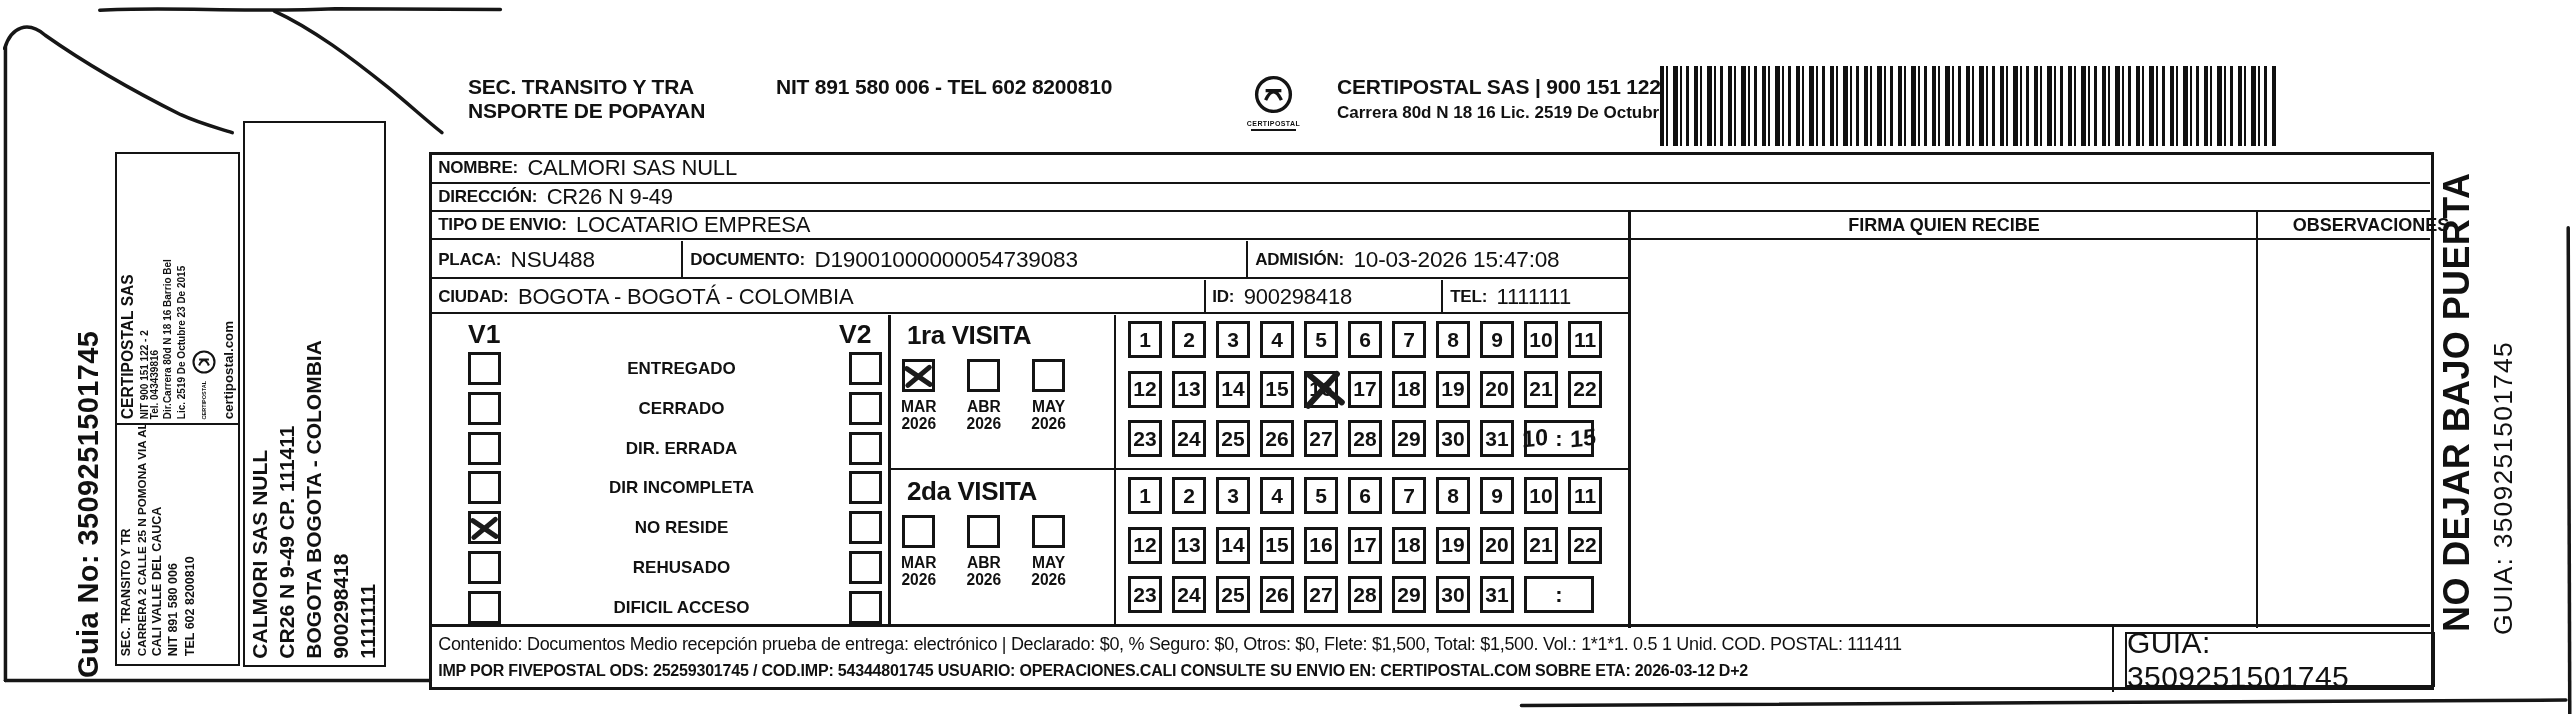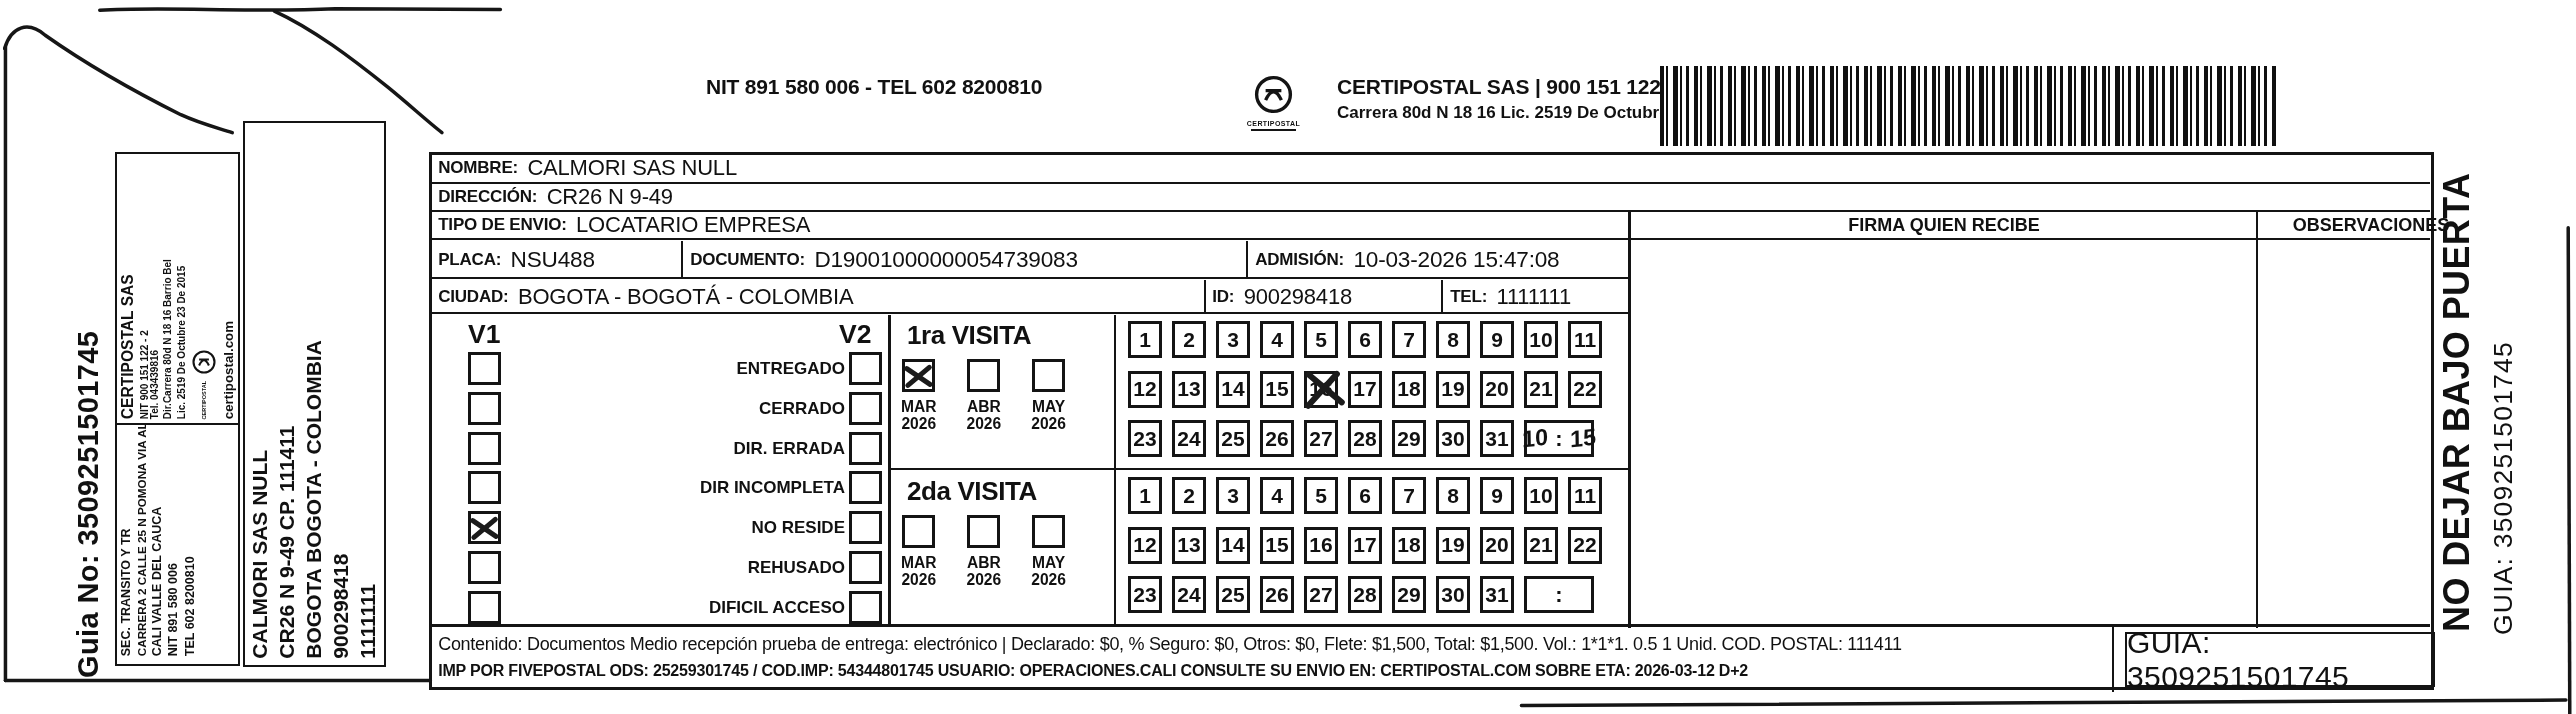--- a/index.html
+++ b/index.html
@@ -11,21 +11,21 @@
   .vl{position:absolute;background:#141414;}
   .cell{position:absolute;display:flex;align-items:center;gap:9.4px;padding-left:6.2px;overflow:hidden;}
   .lab{font-weight:700;font-size:17px;letter-spacing:-0.2px;}
   .val{font-size:22px;letter-spacing:-0.2px;}
   .hdr-cell{position:absolute;display:flex;align-items:center;justify-content:center;
             font-weight:700;font-size:18px;}
   .cb{width:33px;height:33px;border:3.1px solid #141414;background:#fff;box-sizing:border-box;position:relative;}
   .status-row{position:absolute;left:0;top:0;width:456px;height:41px;display:flex;align-items:center;}
   .status-row .cb{position:absolute;left:36px;}
   .status-row .cb:last-child{left:auto;right:6.2px;}
-  .status-label{position:absolute;left:86px;width:327px;text-align:right;font-weight:700;font-size:17px;}
+  .status-label{position:absolute;left:86px;width:327px;text-align:center;font-weight:700;font-size:17px;}
   .v-head{position:absolute;font-weight:700;font-size:26.5px;}
   .visit-title{position:absolute;font-weight:700;font-size:26px;letter-spacing:-0.4px;}
   .months{position:absolute;display:flex;gap:30px;}
   .month-group{display:flex;flex-direction:column;align-items:center;gap:6.2px;}
   .month-label{font-weight:700;font-size:15.6px;line-height:17px;text-align:center;}
   .day-grid{position:absolute;display:flex;flex-direction:column;gap:12.5px;}
   .day-row{display:flex;gap:10px;}
   .day{width:34px;height:37px;border:3.1px solid #141414;box-sizing:border-box;display:flex;
        align-items:center;justify-content:center;font-weight:700;font-size:21px;position:relative;}
   .timebox{width:70px;height:37px;border:3.1px solid #141414;box-sizing:border-box;display:flex;
@@ -94,21 +94,25 @@
   </div>
 
   <div class="box" style="left:243px;top:121px;width:143px;height:546px;display:flex;flex-direction:row;gap:3.1px;padding:6.2px 3.1px;">
     <div class="vtext" style="font-weight:700;font-size:21px;">CALMORI SAS NULL</div>
     <div class="vtext" style="font-weight:700;font-size:21px;">CR26 N 9-49 CP. 111411</div>
     <div class="vtext" style="font-weight:700;font-size:21px;">BOGOTA BOGOTA - COLOMBIA</div>
     <div class="vtext" style="font-weight:700;font-size:21px;">900298418</div>
     <div class="vtext" style="font-weight:700;font-size:21px;">1111111</div>
   </div>
 
-  <div class="abs" style="left:706px;top:75px;text-align:center;">
+  <div class="abs" style="left:468px;top:75px;">
+    <div class="hbig">SEC. TRANSITO Y TRA</div>
+    <div class="hbig">NSPORTE DE POPAYAN</div>
+  </div>
+  <div class="abs" style="left:776px;top:75px;text-align:center;">
     <div class="hbig">NIT 891 580 006 - TEL 602 8200810</div>
   </div>
   <div class="abs" style="left:1246px;top:72px;width:55px;text-align:center;">
     <span>
       <svg width="45" height="45" viewBox="0 0 40 40" fill="none" stroke="#141414" stroke-width="3">
         <circle cx="20" cy="20" r="15"></circle>
           <path d="M13 25 q7 -15 14 0 M13 16.5 h14"></path>
       </svg>
     </span>
     <div style="font-size:7px;font-weight:700;letter-spacing:0.4px;">CERTIPOSTAL</div>

